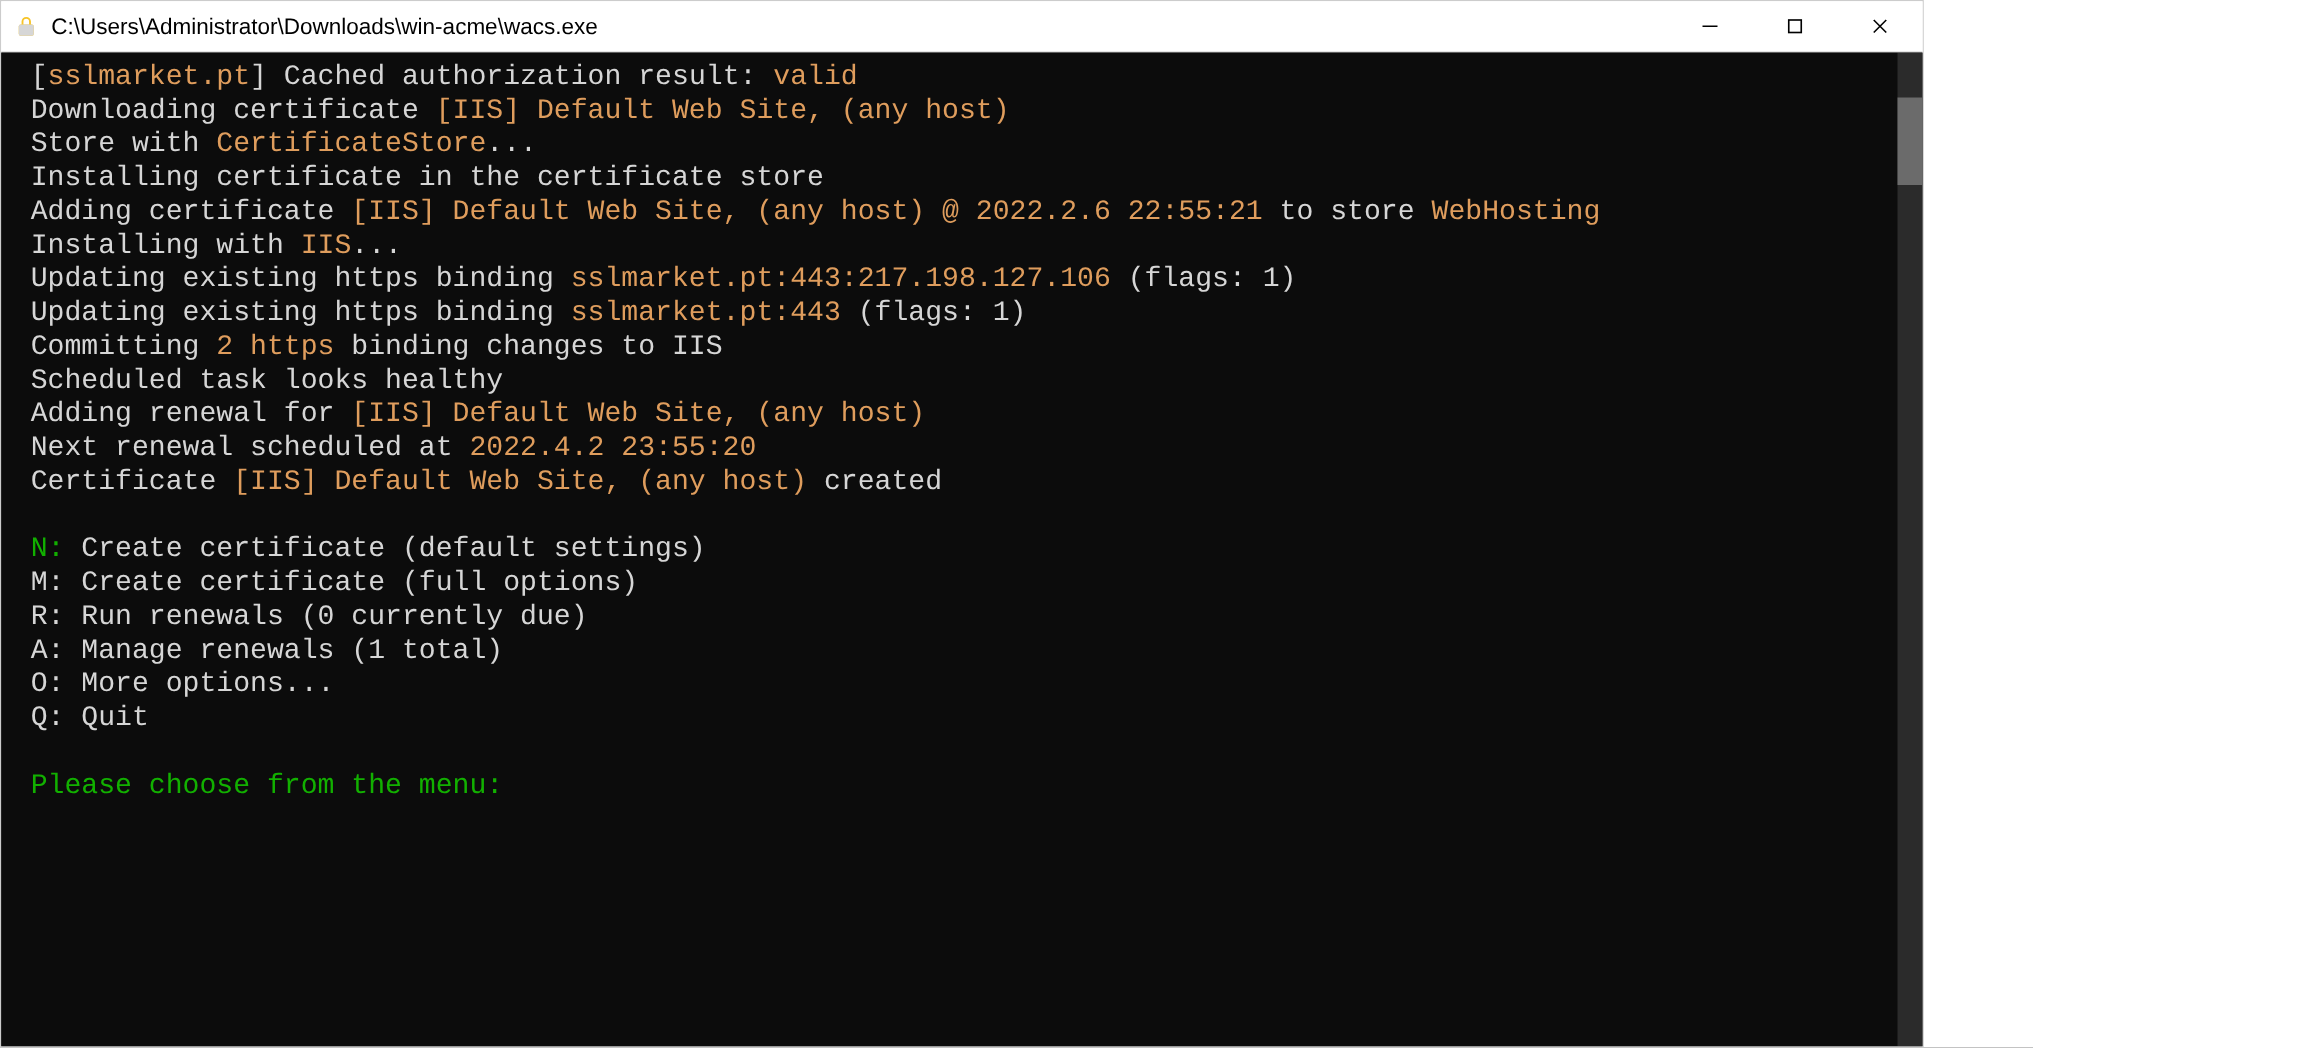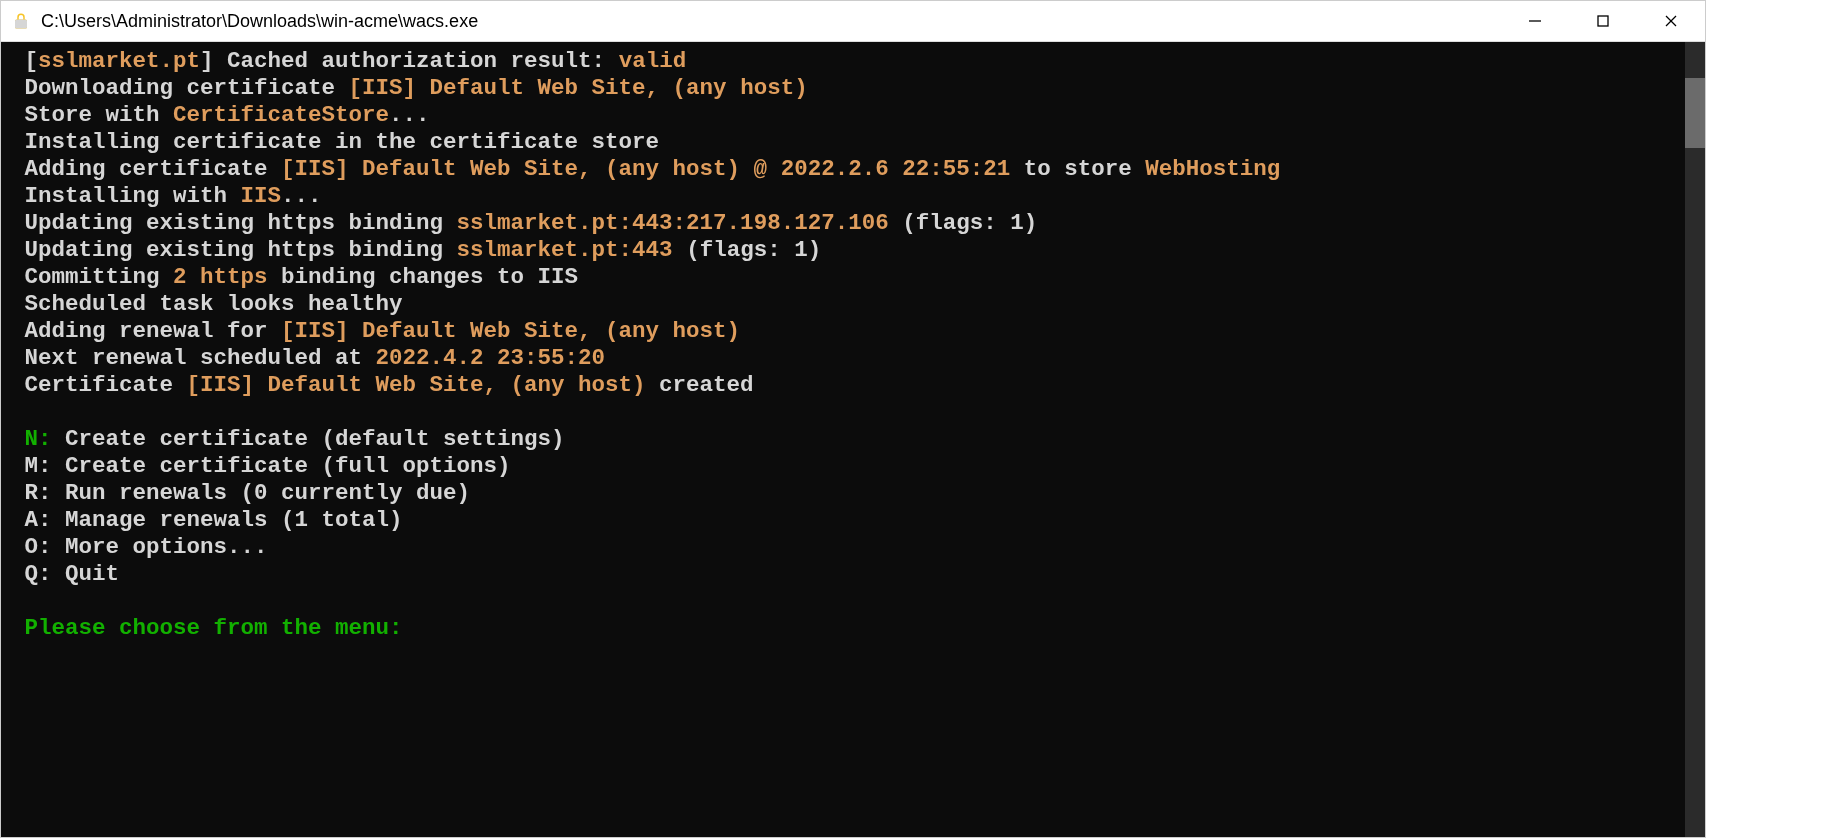--- a/index.html
+++ b/index.html
@@ -5,21 +5,21 @@
   html, body {
     margin: 0;
     padding: 0;
     width: 1838px;
     height: 838px;
     font-family: Consolas, 'Courier New', monospace;
     background: #fff;
     overflow: hidden;
   }
   .window {
-    width: 1706px;
+    width: 1539px;
     height: 838px;
     display: flex;
     flex-direction: column;
     box-sizing: border-box;
     border: 1px solid #ccc;
   }
   .titlebar {
     height: 40px;
     background: #fff;
     display: flex;
@@ -80,21 +80,21 @@
     position: relative;
   }
   .scroll-thumb {
     position: absolute;
     left: 0; right: 0;
     background: #6b6b6b;
   }
   .green  { color: #12b000; }
   .orange { color: #df9d5d; }
   .gray   { color: #d6d6d6; }
-  .line   { display: block; font-weight: bold; }
+  .line   { display: block; }
 </style>
 </head>
 <body>
 
 <div class="window">
 
   <div class="titlebar">
     <span class="title-icon">
       <svg viewBox="0 0 24 24" width="18" height="18">
         <path fill="#f7c427" d="M12 2a5 5 0 0 0-5 5v3H6a2 2 0 0 0-2 2v8a2 2 0 0 0 2 2h12a2 2 0 0 0 2-2v-8a2 2 0 0 0-2-2h-1V7a5 5 0 0 0-5-5zm-3 5a3 3 0 1 1 6 0v3H9V7z"></path>

